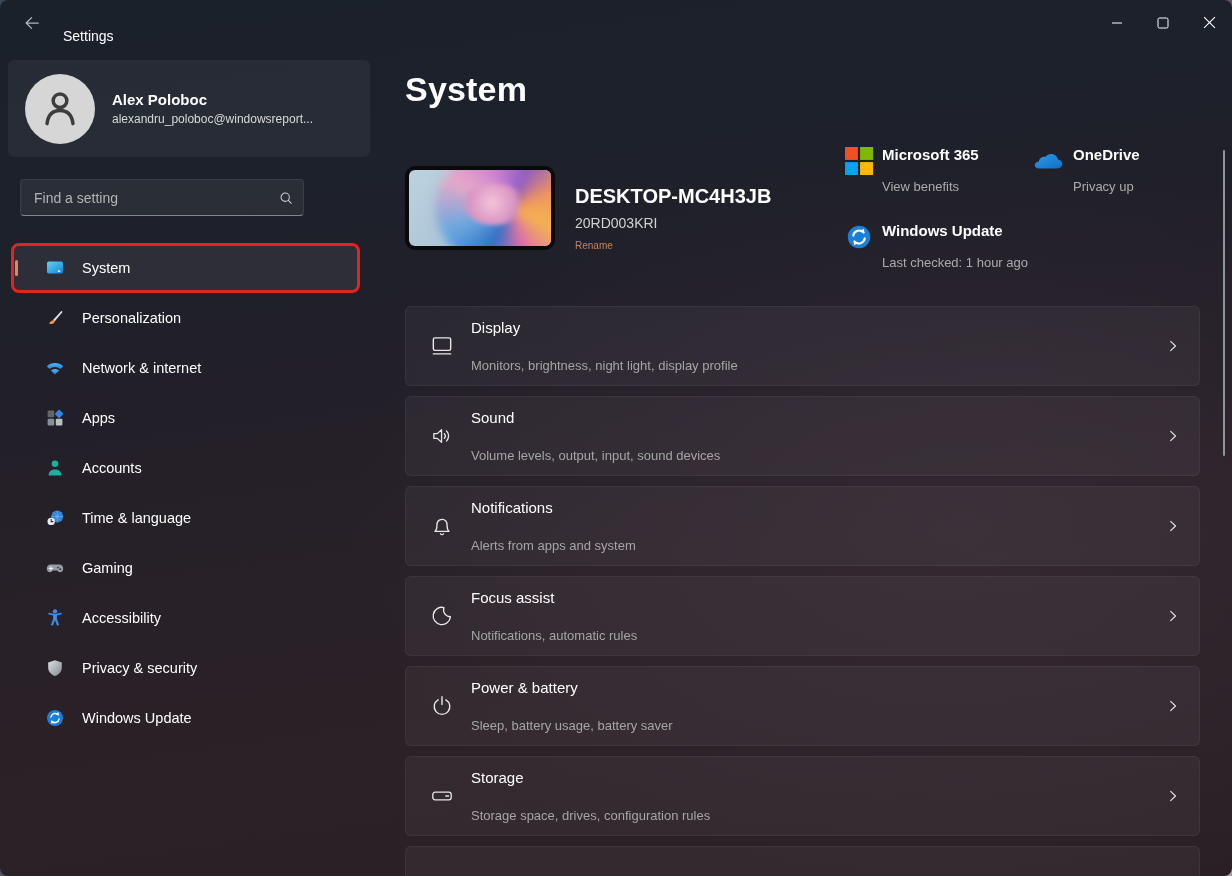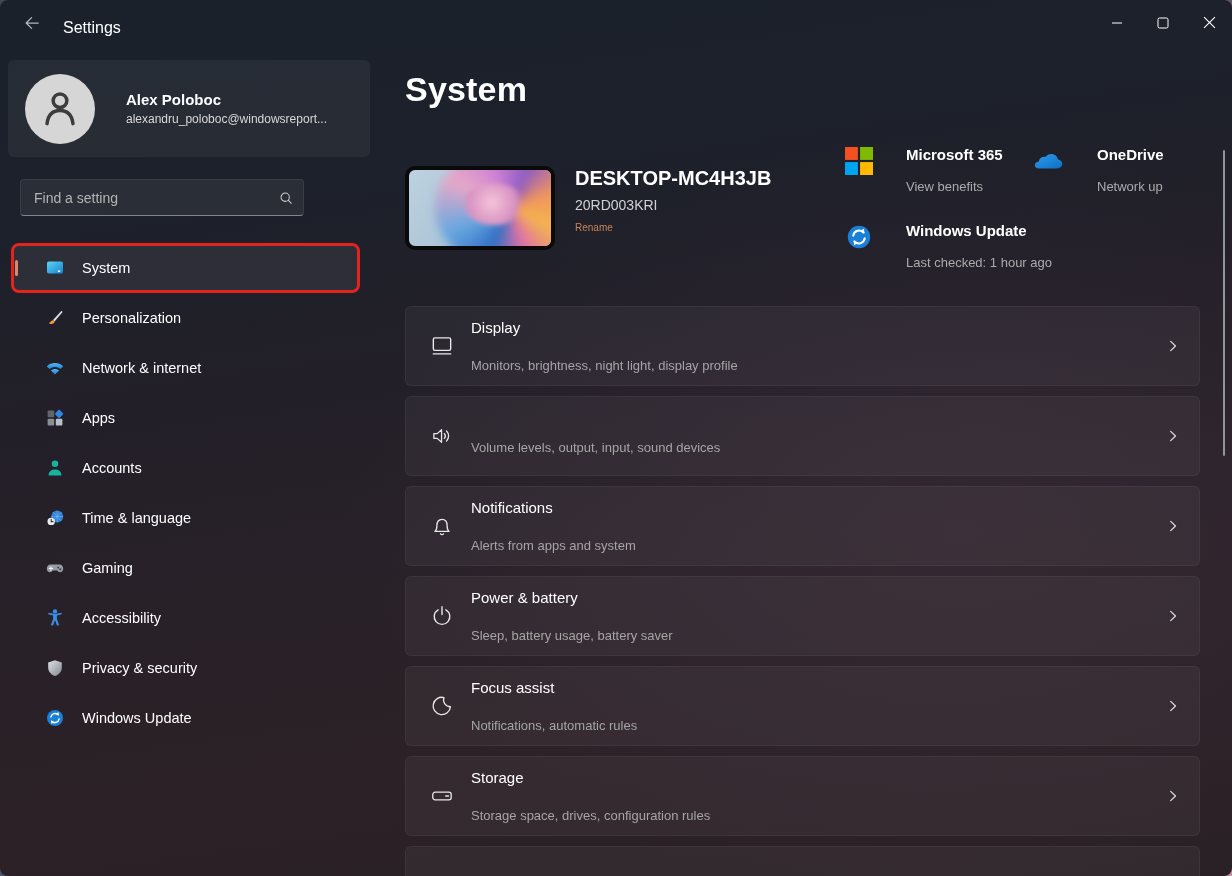--- a/index.html
+++ b/index.html
@@ -7,26 +7,26 @@
     background:linear-gradient(135deg,#3c4a58 0%,#2e6b86 14%,#4d5568 40%,#6a5570 68%,#c78ba4 100%);}
   *{box-sizing:border-box;}
   .window{position:absolute;inset:0;border-radius:8px;overflow:hidden;color:#fff;
     background:
       radial-gradient(1000px 620px at 78% 60%, rgba(125,85,115,0.13), transparent 62%),
       linear-gradient(172deg,#1b212b 0%,#1c212b 20%,#231f28 42%,#292128 62%,#2b2127 78%,#292025 100%);}
   
   .titlebar{position:absolute;top:0;left:0;right:0;height:48px;}
   .back-button{position:absolute;left:14px;top:10px;width:36px;height:30px;border-radius:4px;
     display:flex;align-items:center;justify-content:center;cursor:pointer;}
-  .titlebar-title{position:absolute;left:63px;top:28px;font-size:16px;color:#fff;transform:translateY(-50%);}
+  .titlebar-title{position:absolute;left:63px;top:36px;font-size:14px;color:#fff;transform:translateY(-50%);}
   .win-controls{position:absolute;right:0;top:0;height:48px;display:flex;}
   .win-btn{width:46px;height:100%;display:flex;align-items:center;justify-content:center;cursor:pointer;}
   
   .profile-card{position:absolute;left:8px;top:60px;width:362px;height:97px;border-radius:6px;
-    background:rgba(255,255,255,0.05);display:flex;align-items:center;gap:31px;padding-left:17px;}
+    background:rgba(255,255,255,0.05);display:flex;align-items:center;gap:17px;padding-left:17px;}
   .avatar{width:70px;height:70px;border-radius:50%;background:#d6d6d6;flex:none;
     display:flex;align-items:center;justify-content:center;}
   .profile-name{font-size:15px;font-weight:700;line-height:1.25;}
   .profile-email{font-size:12px;color:#d8d8d8;margin-top:3px;max-width:250px;white-space:nowrap;}
   .search-box{position:absolute;left:20px;top:179px;width:284px;height:37px;border-radius:4px;
     background:rgba(255,255,255,0.06);border:1px solid rgba(255,255,255,0.08);
     border-bottom:1px solid rgba(255,255,255,0.42);display:flex;align-items:center;}
   .search-box input{flex:1;height:100%;background:transparent;border:none;outline:none;
     color:#e8e8e8;font-size:14px;padding:0 6px 0 13px;font-family:inherit;}
   .search-box input::placeholder{color:#b4b4b4;}
@@ -42,25 +42,25 @@
   .nav-label{font-size:14.5px;color:#fff;}
   
   .page-title{position:absolute;left:405px;top:70px;margin:0;font-size:34px;font-weight:600;letter-spacing:.2px;}
   .device-thumb{position:absolute;left:405px;top:166px;width:150px;height:84px;border-radius:10px;
     border:4px solid #0a0a0a;overflow:hidden;background:linear-gradient(135deg,#bdd2e0 0%,#9db9cf 100%);}
   .device-thumb::before{content:"";position:absolute;left:18%;top:-30%;width:105%;height:160%;border-radius:50%;
     background:conic-gradient(from 205deg,#2f6fc4,#6aa8e0,#e7a8c8,#cc7fd4,#8e5cc4,#f0955e,#f4b44e,#e070a8,#2f6fc4);
     filter:blur(5px);}
   .device-thumb::after{content:"";position:absolute;left:38%;top:18%;width:45%;height:55%;border-radius:50%;
     background:radial-gradient(circle at 45% 45%,#f5c4da 0%,#d893c2 55%,transparent 75%);filter:blur(2px);}
-  .device-info{position:absolute;left:575px;top:167px;}
+  .device-info{position:absolute;left:575px;top:185px;}
   .device-name{font-size:20px;font-weight:700;}
   .device-model{font-size:14px;color:#d2d2d2;margin-top:7px;}
   .device-rename{font-size:10px;color:var(--rename,#c9825a);margin-top:9px;display:inline-block;cursor:pointer;}
-  .status-card{position:absolute;display:flex;gap:33px;align-items:flex-start;cursor:pointer;}
+  .status-card{position:absolute;display:flex;gap:9px;align-items:flex-start;cursor:pointer;}
   .status-icon{width:28px;height:28px;flex:none;margin-top:1px;}
   .status-icon svg{width:100%;height:100%;display:block;}
   .status-icon.wide{width:34px;height:22px;margin-top:4px;}
   .status-title{font-size:15px;font-weight:700;}
   .status-sub{font-size:13px;color:#ababab;margin-top:16px;}
   [data-name="status-card-microsoft-365"]{left:845px;top:146px;}
   [data-name="status-card-onedrive"]{left:1030px;top:146px;}
   [data-name="status-card-windows-update"]{left:845px;top:222px;}
   .settings-list{position:absolute;left:405px;top:306px;width:795px;}
   .settings-row{position:relative;height:80px;margin-bottom:10px;border-radius:6px;
@@ -285,21 +285,21 @@
               <linearGradient id="odg" x1="0" y1="0" x2="1" y2="1">
                 <stop offset="0" stop-color="#2f9bf0"></stop>
                 <stop offset="1" stop-color="#0e6fc0"></stop>
               </linearGradient>
             </defs>
             <path d="M9.5 17 H25.5 C28.4 17 30.4 15.1 30.4 12.7 C30.4 10.4 28.7 8.7 26.4 8.5 C25.8 5.4 23.1 3.3 20 3.3 C17.8 3.3 15.9 4.3 14.7 6 C11.4 5.5 8.6 7.6 8.3 10.4 C6 10.7 4.5 12.2 4.5 14 C4.5 15.9 6.3 17 8.4 17 Z" fill="url(#odg)"></path>
           </svg>
         </span>
         <div data-name="status-text">
           <div class="status-title" data-name="status-title">OneDrive</div>
-          <div class="status-sub" data-name="status-subtitle">Network up</div>
+          <div class="status-sub" data-name="status-subtitle">Privacy up</div>
         </div>
       </div>
       <div class="status-card" data-name="status-card-windows-update">
         <span class="status-icon" data-name="sync-icon">
           <svg viewBox="0 0 20 20">
             <circle cx="10" cy="10" r="8" fill="#1a7fd6"></circle>
             <path d="M5.9 9 A4.3 4.3 0 0 1 13.3 6.8" stroke="#fff" stroke-width="1.5" fill="none" stroke-linecap="round"></path>
             <path d="M14.1 11 A4.3 4.3 0 0 1 6.7 13.2" stroke="#fff" stroke-width="1.5" fill="none" stroke-linecap="round"></path>
             <path d="M13.6 3.9 L13.7 7.4 L10.6 6.1 Z" fill="#fff"></path>
             <path d="M6.4 16.1 L6.3 12.6 L9.4 13.9 Z" fill="#fff"></path>
@@ -332,20 +332,21 @@
       </div>
       <div class="settings-row" data-name="settings-row-sound">
         <span class="row-icon" data-name="sound-icon">
           <svg viewBox="0 0 24 24">
             <path d="M4.5 9.8 H7.6 L11.6 6.2 V17.8 L7.6 14.2 H4.5 Z" stroke="#e8e8e8" stroke-width="1.2" fill="none" stroke-linejoin="round"></path>
             <path d="M14.2 9.8 A3.4 3.4 0 0 1 14.2 14.2" stroke="#e8e8e8" stroke-width="1.2" fill="none" stroke-linecap="round"></path>
             <path d="M16.2 7.4 A6.6 6.6 0 0 1 16.2 16.6" stroke="#e8e8e8" stroke-width="1.2" fill="none" stroke-linecap="round"></path>
           </svg>
         </span>
         <div class="row-text" data-name="settings-row-text">
+          <div class="row-title" data-name="settings-row-title">Sound</div>
           <div class="row-sub" data-name="settings-row-subtitle">Volume levels, output, input, sound devices</div>
         </div>
         <span class="row-chevron" data-name="chevron-right-icon">
           <svg viewBox="0 0 24 24">
             <path d="M9.2 6.5 L15 12 L9.2 17.5" stroke="#dcdcdc" stroke-width="1.5" fill="none" stroke-linecap="round" stroke-linejoin="round"></path>
           </svg>
         </span>
       </div>
       <div class="settings-row" data-name="settings-row-notifications">
         <span class="row-icon" data-name="notifications-icon">
@@ -357,46 +358,46 @@
         <div class="row-text" data-name="settings-row-text">
           <div class="row-title" data-name="settings-row-title">Notifications</div>
           <div class="row-sub" data-name="settings-row-subtitle">Alerts from apps and system</div>
         </div>
         <span class="row-chevron" data-name="chevron-right-icon">
           <svg viewBox="0 0 24 24">
             <path d="M9.2 6.5 L15 12 L9.2 17.5" stroke="#dcdcdc" stroke-width="1.5" fill="none" stroke-linecap="round" stroke-linejoin="round"></path>
           </svg>
         </span>
       </div>
+      <div class="settings-row" data-name="settings-row-focus-assist">
+        <span class="row-icon" data-name="focus-assist-icon">
+          <svg viewBox="0 0 24 24">
+            <path d="M13.8 4.2 A8 8 0 1 0 19.8 12.6 A6.3 6.3 0 0 1 13.8 4.2 Z" stroke="#e8e8e8" stroke-width="1.2" fill="none" stroke-linejoin="round"></path>
+          </svg>
+        </span>
+        <div class="row-text" data-name="settings-row-text">
+          <div class="row-title" data-name="settings-row-title">Focus assist</div>
+          <div class="row-sub" data-name="settings-row-subtitle">Notifications, automatic rules</div>
+        </div>
+        <span class="row-chevron" data-name="chevron-right-icon">
+          <svg viewBox="0 0 24 24">
+            <path d="M9.2 6.5 L15 12 L9.2 17.5" stroke="#dcdcdc" stroke-width="1.5" fill="none" stroke-linecap="round" stroke-linejoin="round"></path>
+          </svg>
+        </span>
+      </div>
       <div class="settings-row" data-name="settings-row-power-battery">
         <span class="row-icon" data-name="power-icon">
           <svg viewBox="0 0 24 24">
             <path d="M8.4 6.3 A7.2 7.2 0 1 0 15.6 6.3" stroke="#e8e8e8" stroke-width="1.3" fill="none" stroke-linecap="round"></path>
             <path d="M12 3.4 V10.6" stroke="#e8e8e8" stroke-width="1.3" stroke-linecap="round"></path>
           </svg>
         </span>
         <div class="row-text" data-name="settings-row-text">
           <div class="row-title" data-name="settings-row-title">Power &amp; battery</div>
           <div class="row-sub" data-name="settings-row-subtitle">Sleep, battery usage, battery saver</div>
-        </div>
-        <span class="row-chevron" data-name="chevron-right-icon">
-          <svg viewBox="0 0 24 24">
-            <path d="M9.2 6.5 L15 12 L9.2 17.5" stroke="#dcdcdc" stroke-width="1.5" fill="none" stroke-linecap="round" stroke-linejoin="round"></path>
-          </svg>
-        </span>
-      </div>
-      <div class="settings-row" data-name="settings-row-focus-assist">
-        <span class="row-icon" data-name="focus-assist-icon">
-          <svg viewBox="0 0 24 24">
-            <path d="M13.8 4.2 A8 8 0 1 0 19.8 12.6 A6.3 6.3 0 0 1 13.8 4.2 Z" stroke="#e8e8e8" stroke-width="1.2" fill="none" stroke-linejoin="round"></path>
-          </svg>
-        </span>
-        <div class="row-text" data-name="settings-row-text">
-          <div class="row-title" data-name="settings-row-title">Focus assist</div>
-          <div class="row-sub" data-name="settings-row-subtitle">Notifications, automatic rules</div>
         </div>
         <span class="row-chevron" data-name="chevron-right-icon">
           <svg viewBox="0 0 24 24">
             <path d="M9.2 6.5 L15 12 L9.2 17.5" stroke="#dcdcdc" stroke-width="1.5" fill="none" stroke-linecap="round" stroke-linejoin="round"></path>
           </svg>
         </span>
       </div>
       <div class="settings-row" data-name="settings-row-storage">
         <span class="row-icon" data-name="storage-icon">
           <svg viewBox="0 0 24 24">

